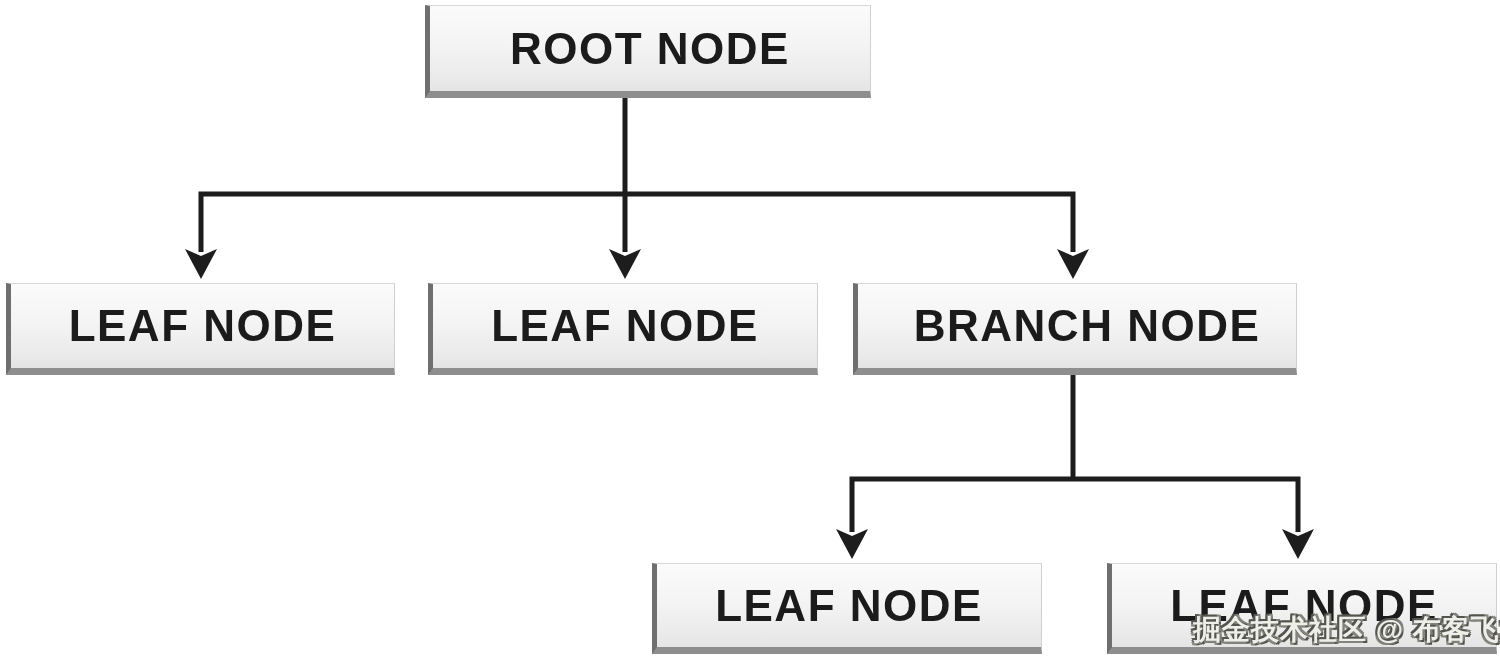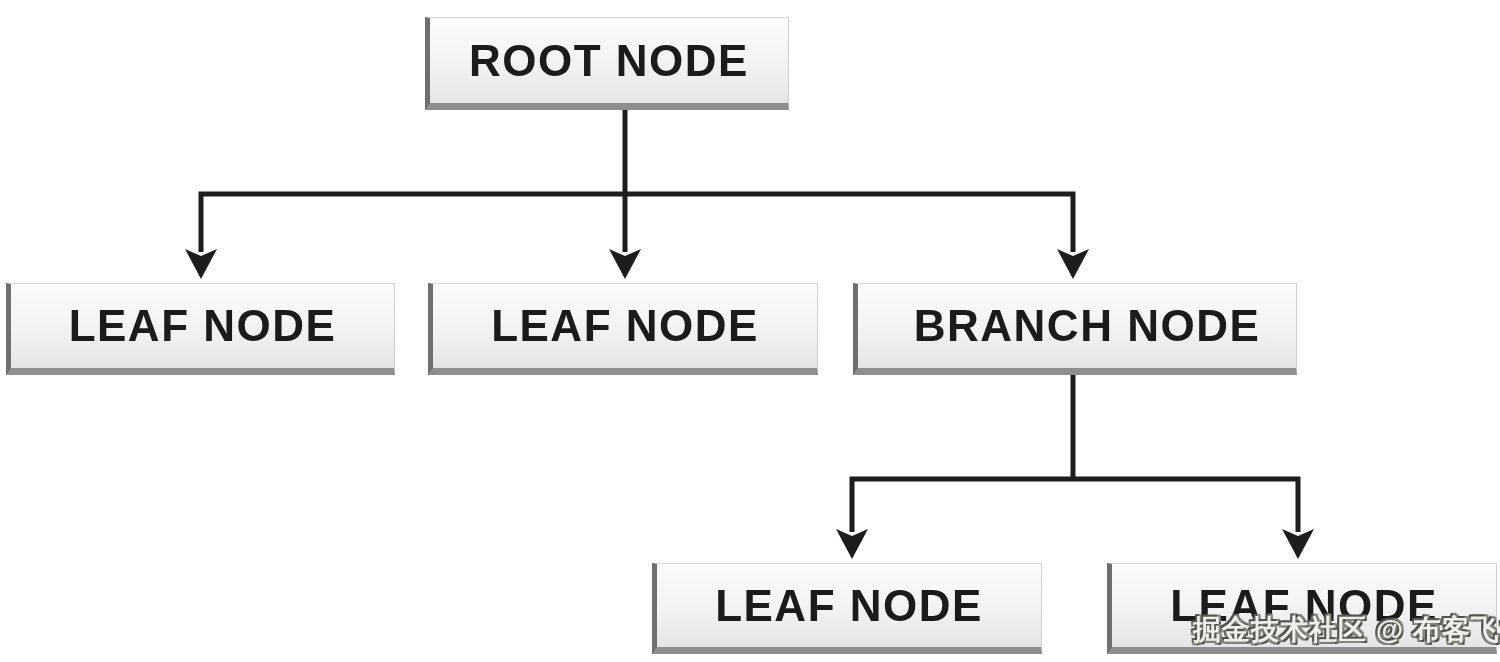--- a/index.html
+++ b/index.html
@@ -70,21 +70,21 @@
     </g>
     <g fill="#1d1d1d" stroke="none">
       <path d="M185 249 L201 279 L217 249 L201 256 Z"></path>
       <path d="M609 249 L625 279 L641 249 L625 256 Z"></path>
       <path d="M1057 249 L1073 279 L1089 249 L1073 256 Z"></path>
       <path d="M836 529 L852 559 L868 529 L852 536 Z"></path>
       <path d="M1282 529 L1298 559 L1314 529 L1298 536 Z"></path>
     </g>
   </svg>
 
-  <div class="node" style="left:425px; top:5px; width:364px; height:93px;margin-top:12px;">ROOT NODE</div>
+  <div class="node" style="left:425px; top:5px; width:446px; height:93px;">ROOT NODE</div>
 
   <div class="node" style="left:6px; top:283px; width:389px; height:92px;">LEAF NODE</div>
 
   <div class="node" style="left:428px; top:283px; width:390px; height:92px;">LEAF NODE</div>
 
   <div class="node" style="left:853px; top:283px; width:444px; height:92px;padding-left:20px;">BRANCH NODE</div>
 
   <div class="node" style="left:652px; top:563px; width:390px; height:91px;">LEAF NODE</div>
 
   <div class="node" style="left:1107px; top:563px; width:390px; height:91px;">LEAF NODE</div>

